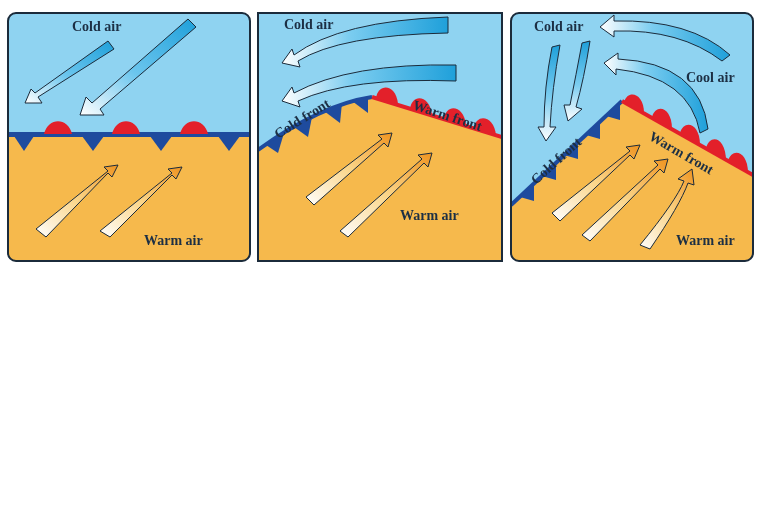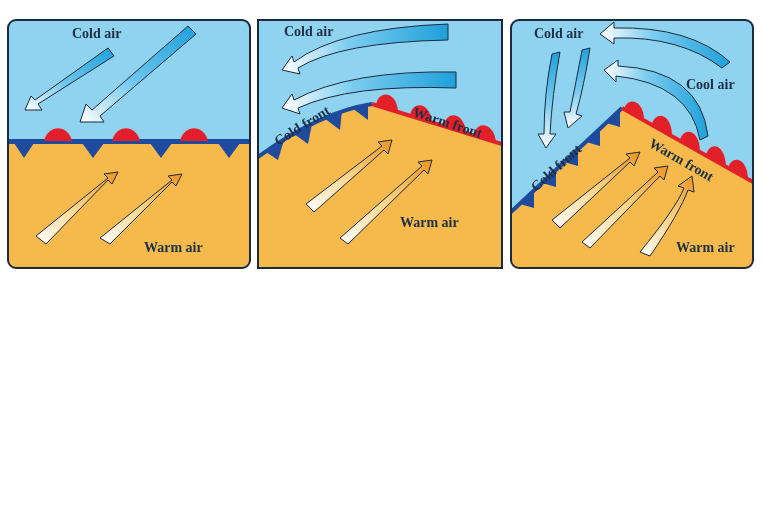--- a/index.html
+++ b/index.html
@@ -1,17 +1,17 @@
 <!DOCTYPE html>
 <html><head>
 <meta charset="utf-8">
 <style>
   html, body { margin: 0; padding: 0; background: #ffffff; }
   body { width: 762px; height: 526px; position: relative; overflow: hidden; font-family: "Liberation Serif", "DejaVu Serif", serif; }
-  .stage { position: absolute; left: 0; top: 12px; width: 762px; height: 424px; }
+  .stage { position: absolute; left: 0; top: 5px; width: 762px; height: 424px; }
   svg text { font-family: "Liberation Serif", "DejaVu Serif", serif; font-weight: bold; fill: #1c2f44; }
 </style>
 </head>
 <body>
 
 <div class="stage">
 <svg width="762" height="526" viewBox="0 0 762 526" xmlns="http://www.w3.org/2000/svg">
   <defs>
     <linearGradient id="coldGrad" x1="1" y1="0" x2="0" y2="1">
       <stop offset="0" stop-color="#1fa0da"></stop>

